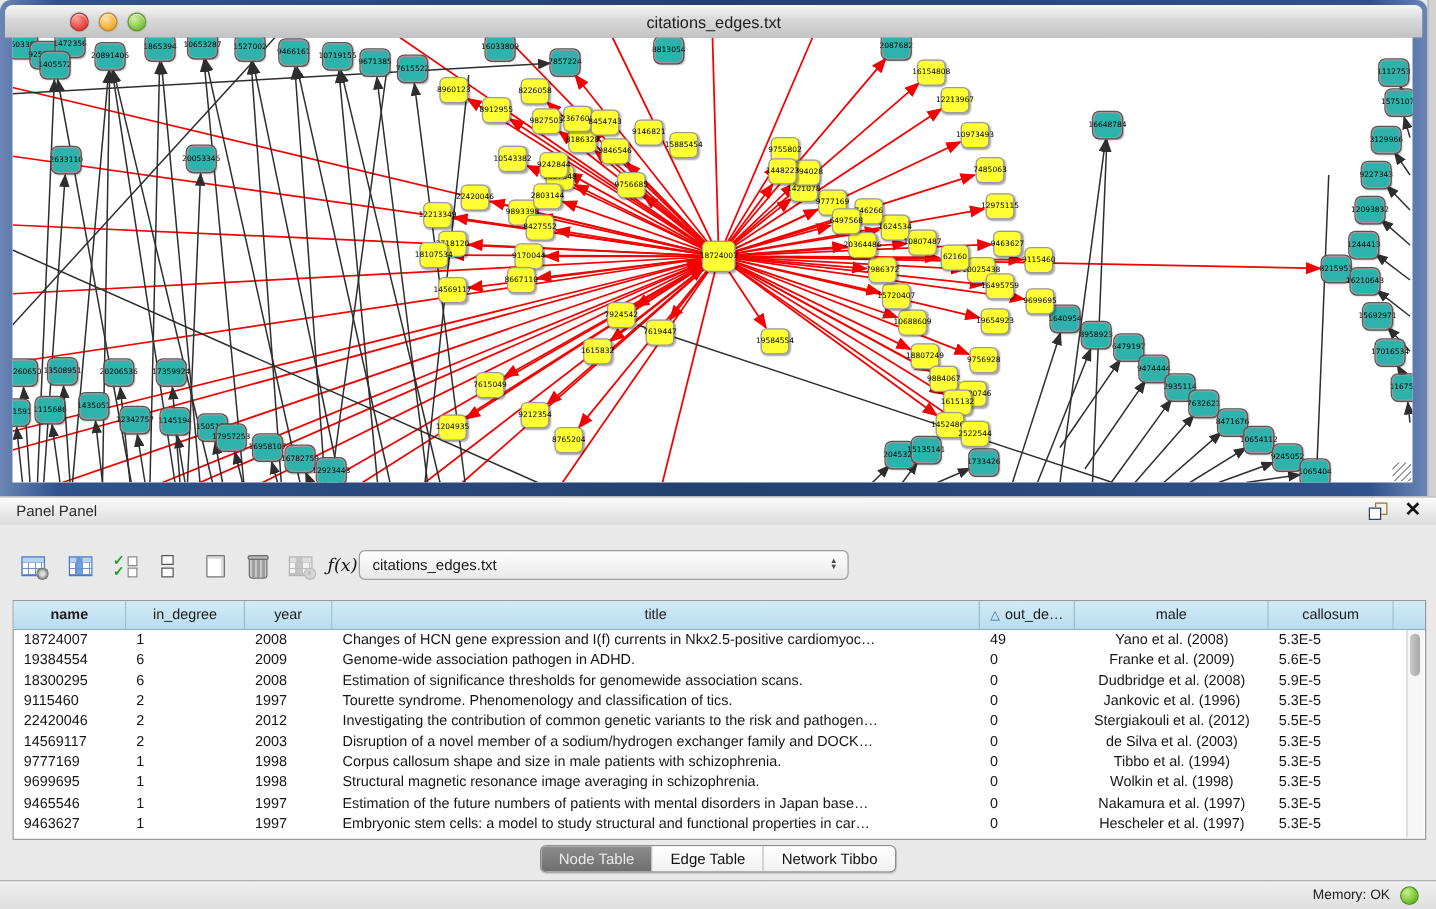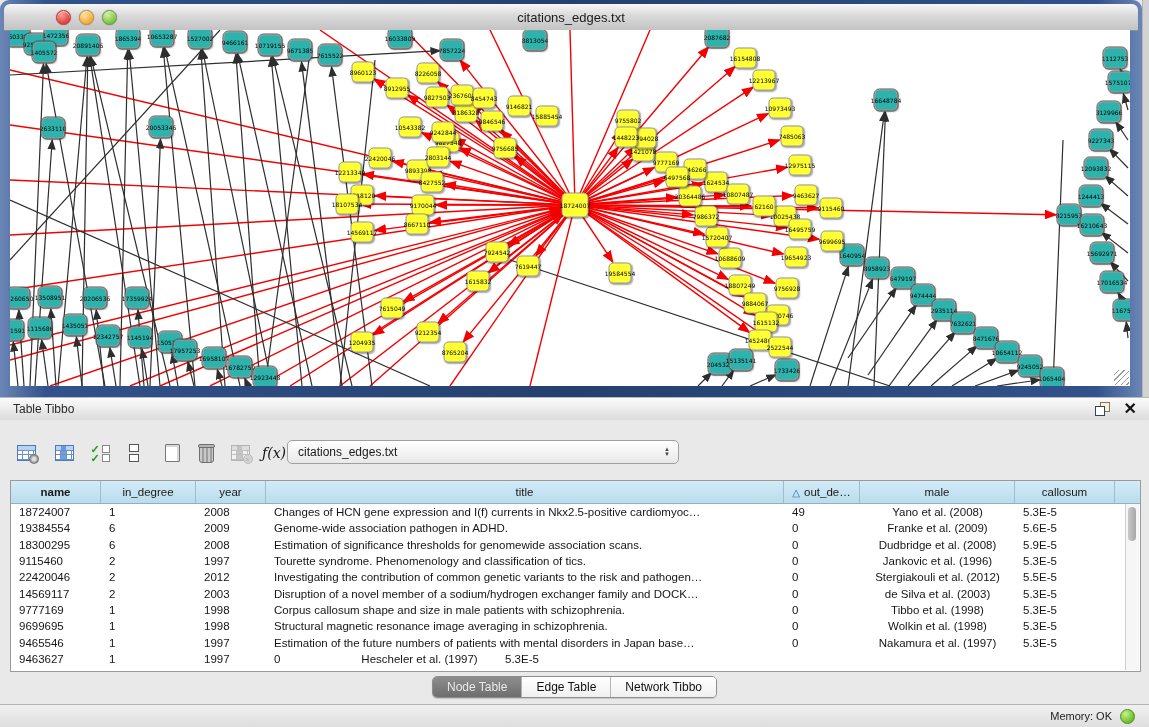--- a/index.html
+++ b/index.html
@@ -396,21 +396,21 @@
         <div class="gnode y" style="left: 745px; top: 273px; background: rgb(255, 255, 51);">9884067</div>
         <div class="gnode y" style="left: 768px; top: 285px; background: rgb(255, 255, 51);">10120746</div>
         <div class="gnode y" style="left: 756px; top: 292px; background: rgb(255, 255, 51);">1615132</div>
         <div class="gnode y" style="left: 750px; top: 310px; background: rgb(255, 255, 51);">14524861</div>
         <div class="gnode y" style="left: 770px; top: 317px; background: rgb(255, 255, 51);">2522544</div>
       </div>
   </div>
   <div class="desktop-strip"></div>
 
   <div class="tp-header">
-    <span class="tp-title">Table Tibbo</span>
+    <span class="tp-title">Panel Panel</span>
     <span class="spacer"></span>
     <span class="float-ico">
         <span class="sq1"></span>
         <span class="sq2"></span>
       </span>
     <span class="close-ico">✕</span>
   </div>
 
   <div class="tp-body">
     <div class="toolbar">
@@ -543,21 +543,21 @@
             <div class="td" style="width: 76px;">0</div>
             <div class="td center" style="width: 155px;">de Silva et al. (2003)</div>
             <div class="td" style="width: 100px;">5.3E-5</div>
           </div>
           <div class="trow">
             <div class="td" style="width: 90px;">9777169</div>
             <div class="td" style="width: 95px;">1</div>
             <div class="td" style="width: 70px;">1998</div>
             <div class="td" style="width: 518px;">Corpus callosum shape and size in male patients with schizophrenia.</div>
             <div class="td" style="width: 76px;">0</div>
-            <div class="td center" style="width: 155px;">Tibbo et al. (1998)</div>
+            <div class="td center" style="width: 155px;">Tibbo et al. (1994)</div>
             <div class="td" style="width: 100px;">5.3E-5</div>
           </div>
           <div class="trow">
             <div class="td" style="width: 90px;">9699695</div>
             <div class="td" style="width: 95px;">1</div>
             <div class="td" style="width: 70px;">1998</div>
             <div class="td" style="width: 518px;">Structural magnetic resonance image averaging in schizophrenia.</div>
             <div class="td" style="width: 76px;">0</div>
             <div class="td center" style="width: 155px;">Wolkin et al. (1998)</div>
             <div class="td" style="width: 100px;">5.3E-5</div>
@@ -568,20 +568,21 @@
             <div class="td" style="width: 70px;">1997</div>
             <div class="td" style="width: 518px;">Estimation of the future numbers of patients with mental disorders in Japan base…</div>
             <div class="td" style="width: 76px;">0</div>
             <div class="td center" style="width: 155px; text-align: center;">Nakamura et al. (1997)</div>
             <div class="td" style="width: 100px;">5.3E-5</div>
           </div>
           <div class="trow">
             <div class="td" style="width: 90px;">9463627</div>
             <div class="td" style="width: 95px;">1</div>
             <div class="td" style="width: 70px;">1997</div>
+            <div class="td" style="width: 518px;">Embryonic stem cells: a model to study structural and functional properties in car…</div>
             <div class="td" style="width: 76px;">0</div>
             <div class="td center" style="width: 155px;">Hescheler et al. (1997)</div>
             <div class="td" style="width: 100px;">5.3E-5</div>
           </div>
         </div>
       <div class="vscroll">
         <div class="vthumb"></div>
       </div>
     </div>
 

